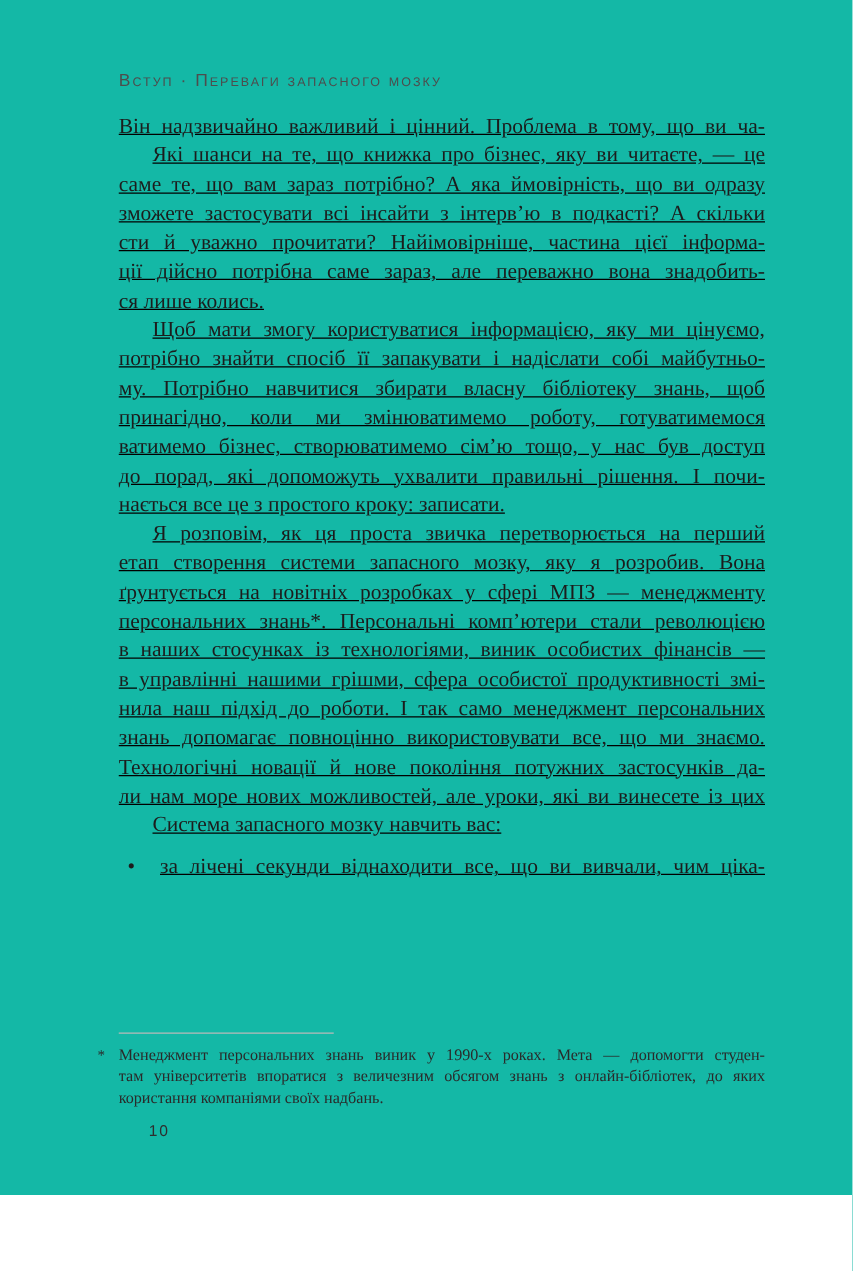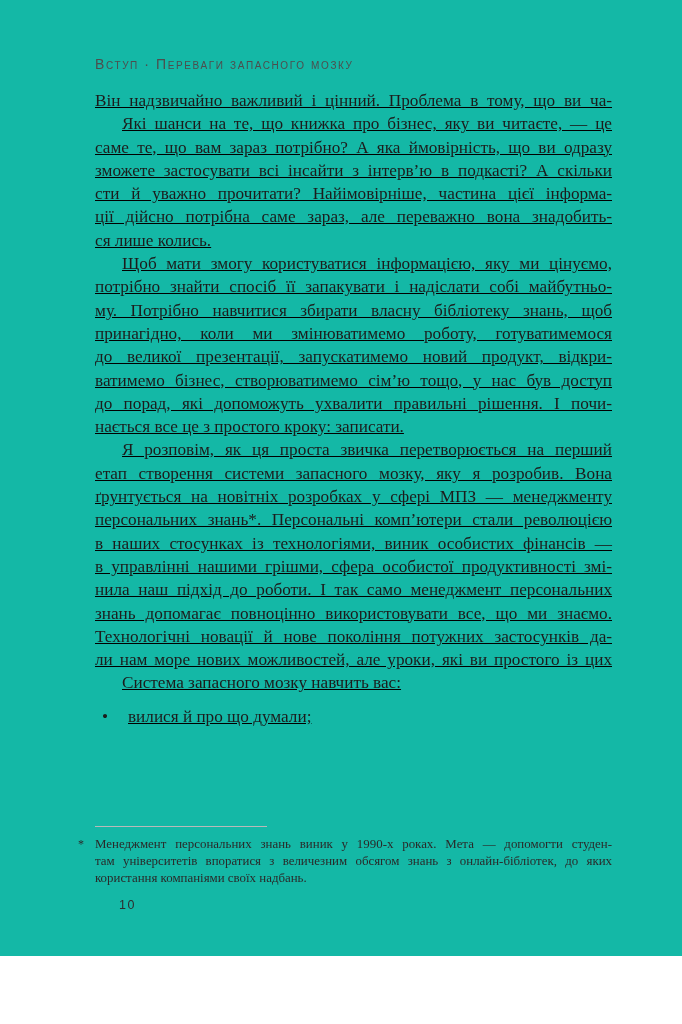--- a/index.html
+++ b/index.html
@@ -120,45 +120,44 @@
           <div class="line">зможете застосувати всі інсайти з інтерв’ю в подкасті? А скільки</div>
           <div class="line">сти й уважно прочитати? Найімовірніше, частина цієї інформа-</div>
           <div class="line">ції дійсно потрібна саме зараз, але переважно вона знадобить-</div>
           <div class="line last">ся лише колись.</div>
         </div>
         <div class="para indent">
           <div class="line">Щоб мати змогу користуватися інформацією, яку ми цінуємо,</div>
           <div class="line">потрібно знайти спосіб її запакувати і надіслати собі майбутньо-</div>
           <div class="line">му. Потрібно навчитися збирати власну бібліотеку знань, щоб</div>
           <div class="line">принагідно, коли ми змінюватимемо роботу, готуватимемося</div>
-          <div class="line">до великої презентації, запускатимемо новий продукт, відкри-</div>
           <div class="line">ватимемо бізнес, створюватимемо сім’ю тощо, у нас був доступ</div>
           <div class="line">до порад, які допоможуть ухвалити правильні рішення. І почи-</div>
           <div class="line last">нається все це з простого кроку: записати.</div>
         </div>
         <div class="para indent">
           <div class="line">Я розповім, як ця проста звичка перетворюється на перший</div>
           <div class="line">етап створення системи запасного мозку, яку я розробив. Вона</div>
           <div class="line">ґрунтується на новітніх розробках у сфері МПЗ — менеджменту</div>
           <div class="line">персональних знань*. Персональні комп’ютери стали революцією</div>
           <div class="line">в наших стосунках із технологіями, виник особистих фінансів —</div>
           <div class="line">в управлінні нашими грішми, сфера особистої продуктивності змі-</div>
           <div class="line">нила наш підхід до роботи. І так само менеджмент персональних</div>
           <div class="line">знань допомагає повноцінно використовувати все, що ми знаємо.</div>
           <div class="line">Технологічні новації й нове покоління потужних застосунків да-</div>
-          <div class="line">ли нам море нових можливостей, але уроки, які ви простого із цих</div>
+          <div class="line">ли нам море нових можливостей, але уроки, які ви винесете із цих</div>
         </div>
         <div class="para indent">
           <div class="line last">Система запасного мозку навчить вас:</div>
         </div>
       </div>
     <div id="bullet-list">
         <div class="bullet-item">
           <span class="bullet-marker">•</span>
-          <div class="line last">вилися й про що думали;</div>
+          <div class="line">за лічені секунди віднаходити все, що ви вивчали, чим ціка-</div>
         </div>
       </div>
   </div>
 
   <div class="footnote">
     <div class="footnote-divider"></div>
     <div class="footnote-body">
       <span class="footnote-marker">*</span>
       <div id="footnote-lines">
           <div class="fn-line">Менеджмент персональних знань виник у 1990-х роках. Мета — допомогти студен-</div>

